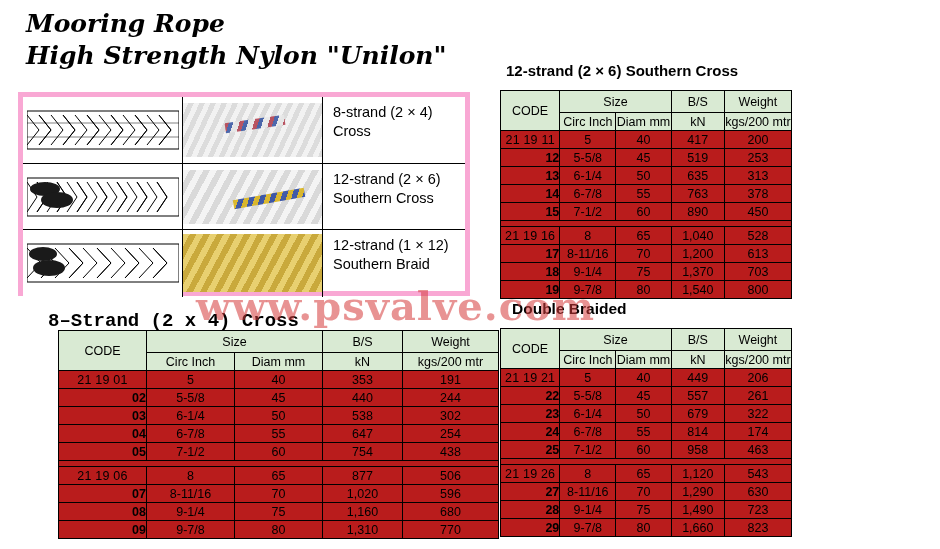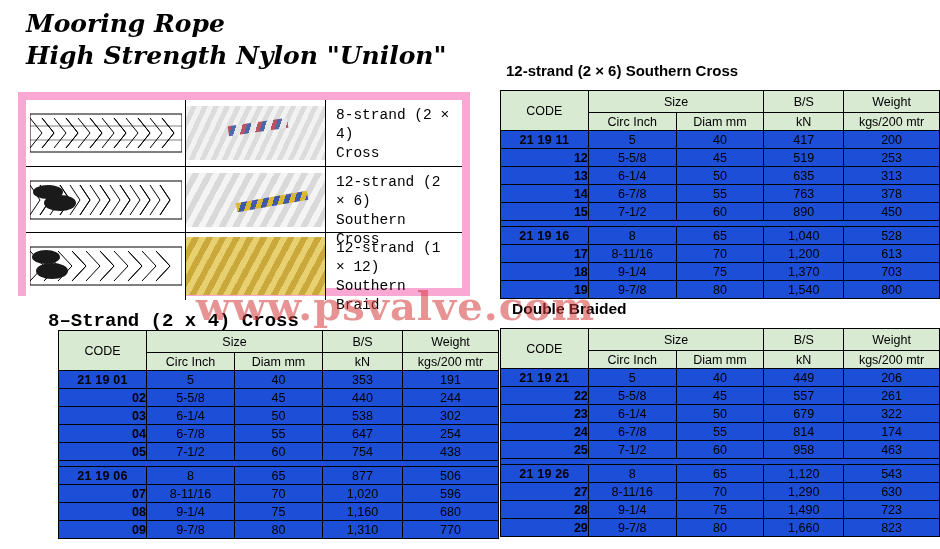--- a/index.html
+++ b/index.html
@@ -9,21 +9,21 @@
   body {
     width: 940px;
     height: 549px;
     background: #ffffff;
     font-family: "Liberation Sans", sans-serif;
     position: relative;
     overflow: hidden;
   }
   .page {
     position: relative;
-    width: 940px;
+    width: 792px;
     height: 549px;
   }
 
   
   .main-title {
     position: absolute;
     left: 26px;
     top: 8px;
     width: 470px;
     font-family: "DejaVu Serif", serif;
@@ -35,24 +35,23 @@
   }
   .main-title div { white-space: nowrap; }
 
   
   .legend-box {
     position: absolute;
     left: 18px;
     top: 92px;
     width: 452px;
     height: 204px;
-    border: 8px solid #f9a8d4;
+    border: 5px solid #f9a8d4;
     box-sizing: border-box;
     background: #fff;
-    font-family: Liberation Mono, monospace;
   }
   .legend-row {
     display: flex;
     height: 66.6px;
     box-sizing: border-box;
     border-bottom: 1px solid #000;
   }
   .legend-row:last-child { border-bottom: none; }
   .legend-draw {
     width: 160px;
@@ -146,39 +145,39 @@
     font-family: Liberation Mono, monospace;
     font-weight: bold;
   }
 
   
   table.spec {
     position: absolute;
     border-collapse: collapse;
     font-size: 12.5px;
     color: #000;
-    background: #1d4ed8;
+    background: #b91c1c;
   }
   table.spec th, table.spec td {
     border: 1px solid #000;
     text-align: center;
     vertical-align: middle;
     padding: 0;
     height: 18px;
     box-sizing: border-box;
     font-weight: normal;
   }
   table.spec thead th {
     background: #d9ead3;
     font-weight: normal;
     line-height: 14px;
   }
   table.spec thead th.tall { height: 22px; }
   table.spec td.code {
-    font-weight: bold;
+    font-weight: normal;
     text-align: center;
     letter-spacing: 0.2px;
   }
   table.spec td.code-plain {
     font-weight: bold;
     text-align: right;
   }
   table.spec tr.spacer td {
     height: 6px;
     border-left: 1px solid #000;

